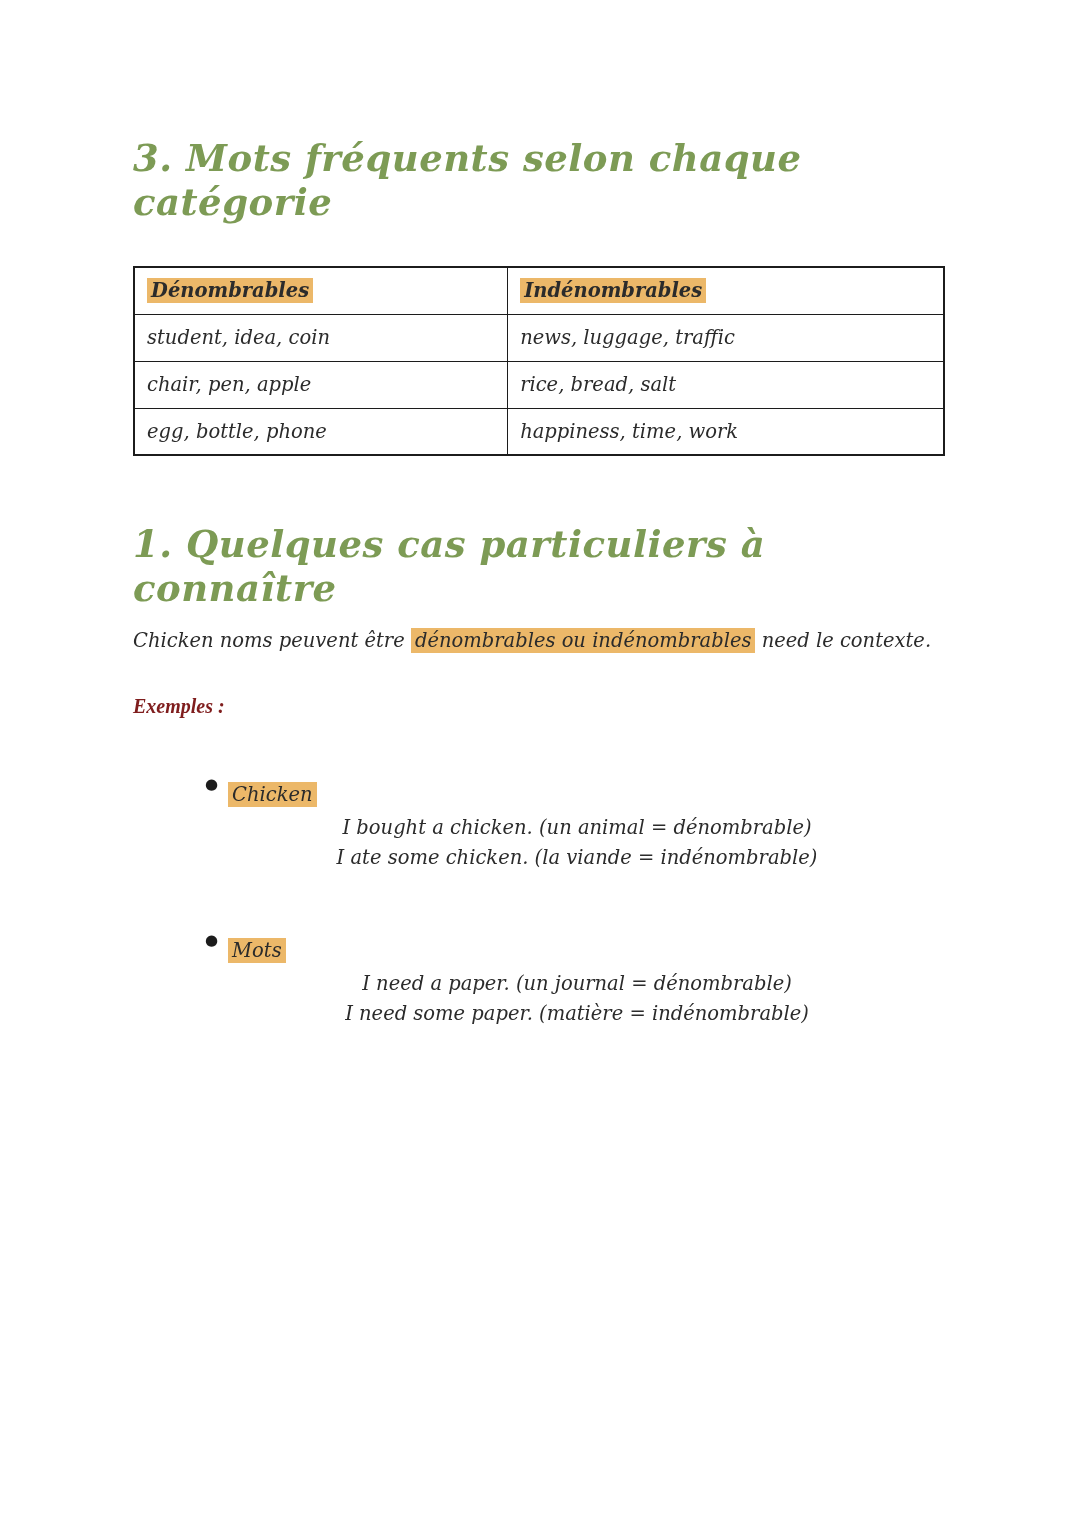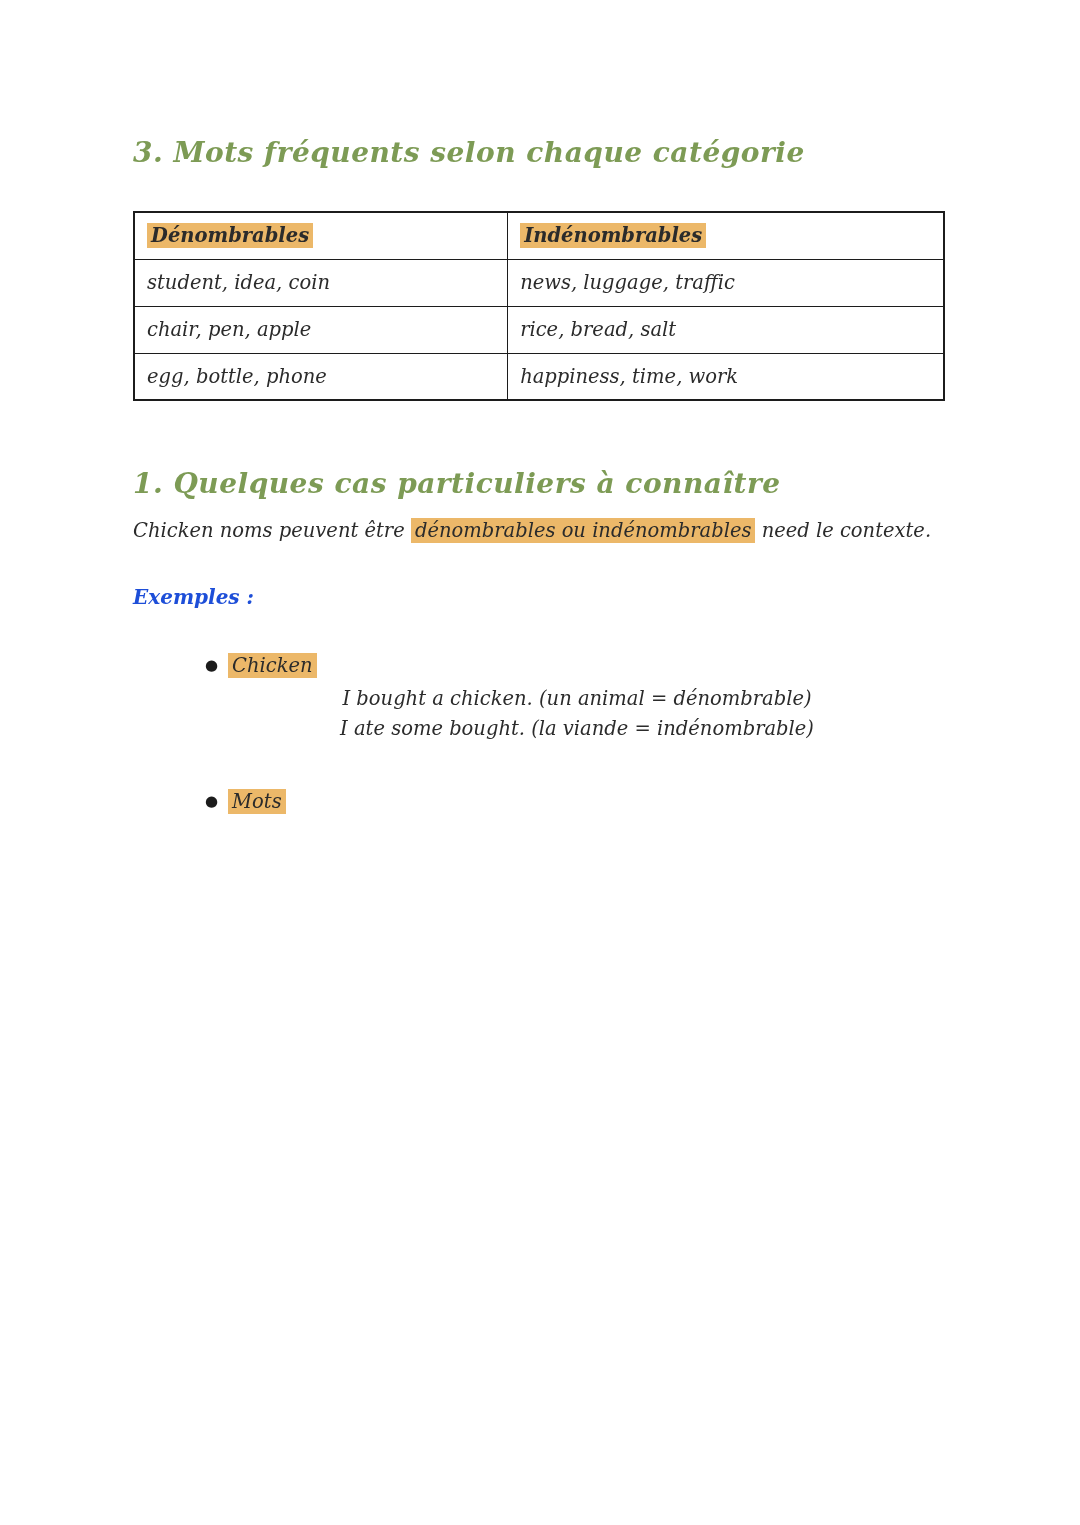--- a/index.html
+++ b/index.html
@@ -14,21 +14,21 @@
     font-style: italic;
     color: #2b2b2b;
     padding: 136px 135px 0 133px;
     overflow: hidden;
   }
   .section-heading {
     font-family: "DejaVu Serif", serif;
     font-style: italic;
     font-weight: 700;
     color: #7d9b55;
-    font-size: 28px;
+    font-size: 37px;
     letter-spacing: 0.5px;
     margin: 0 0 0 0;
   }
   .grammar-table {
     width: 100%;
     border-collapse: collapse;
     border: 2px solid #1c1c1c;
     margin-top: 42px;
   }
   .grammar-table th, .grammar-table td {
@@ -37,32 +37,34 @@
     vertical-align: middle;
     font-size: 19.5px;
     padding: 10px 12px;
     height: 47px;
     font-weight: 400;
   }
   .grammar-table th { font-weight: 700; }
   .hl {
     background: #ecb869;
     padding: 1px 4px;
+    margin-top: 20px;
   }
   .section4 { margin-top: 66px; }
   .intro {
     font-size: 19.5px;
     margin-top: 16px;
     line-height: 1.5;
   }
   .examples-label {
-    color: #1d4ed8;
+    color: #7f1d1d;
     font-weight: 700;
     font-size: 20px;
     margin-top: 40px;
+    font-family: Liberation Serif, serif;
   }
   .example { margin-left: 72px; margin-top: 44px; }
   .example-term-row { display: flex; align-items: center; }
   .bullet-icon {
     font-style: normal;
     font-size: 15px;
     color: #1c1c1c;
     margin-right: 10px;
     line-height: 1;
   }
@@ -118,25 +120,29 @@
 
     <div class="examples-label">Exemples :</div>
 
     <div class="example">
       <div class="example-term-row">
         <span class="bullet-icon">●</span>
         <span class="example-term hl">Chicken</span>
       </div>
       <div class="example-lines">
         <div class="example-line">I bought a chicken. (un animal = dénombrable)</div>
-        <div class="example-line">I ate some bought. (la viande = indénombrable)</div>
+        <div class="example-line">I ate some chicken. (la viande = indénombrable)</div>
       </div>
     </div>
 
     <div class="example">
       <div class="example-term-row">
         <span class="bullet-icon">●</span>
         <span class="example-term hl">Mots</span>
       </div>
+      <div class="example-lines">
+        <div class="example-line">I need a paper. (un journal = dénombrable)</div>
+        <div class="example-line">I need some paper. (matière = indénombrable)</div>
+      </div>
     </div>
   </div>
 
 </div>
 
 </body></html>

